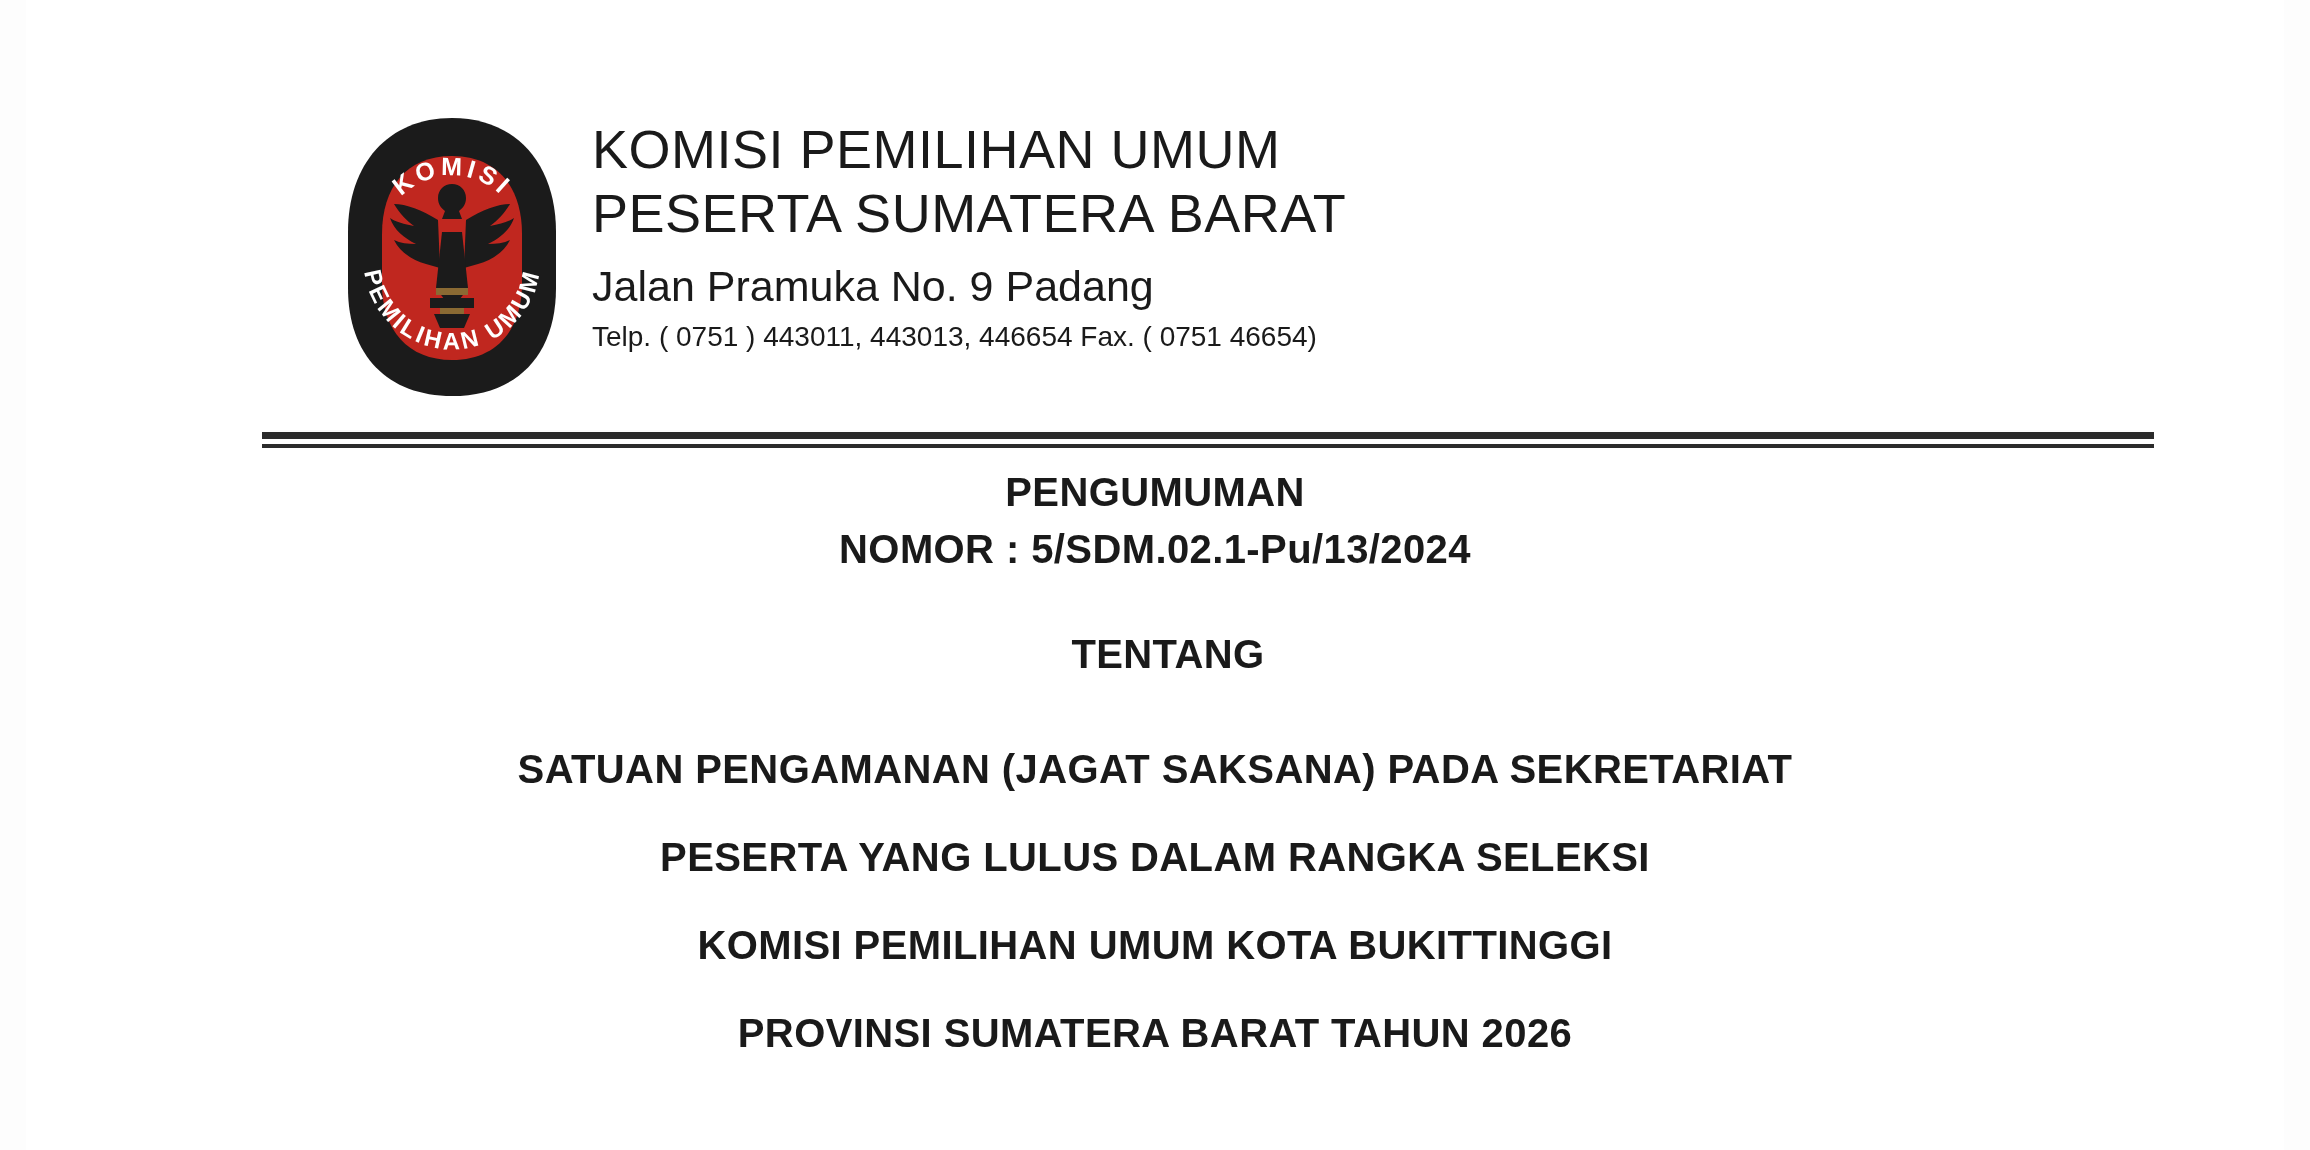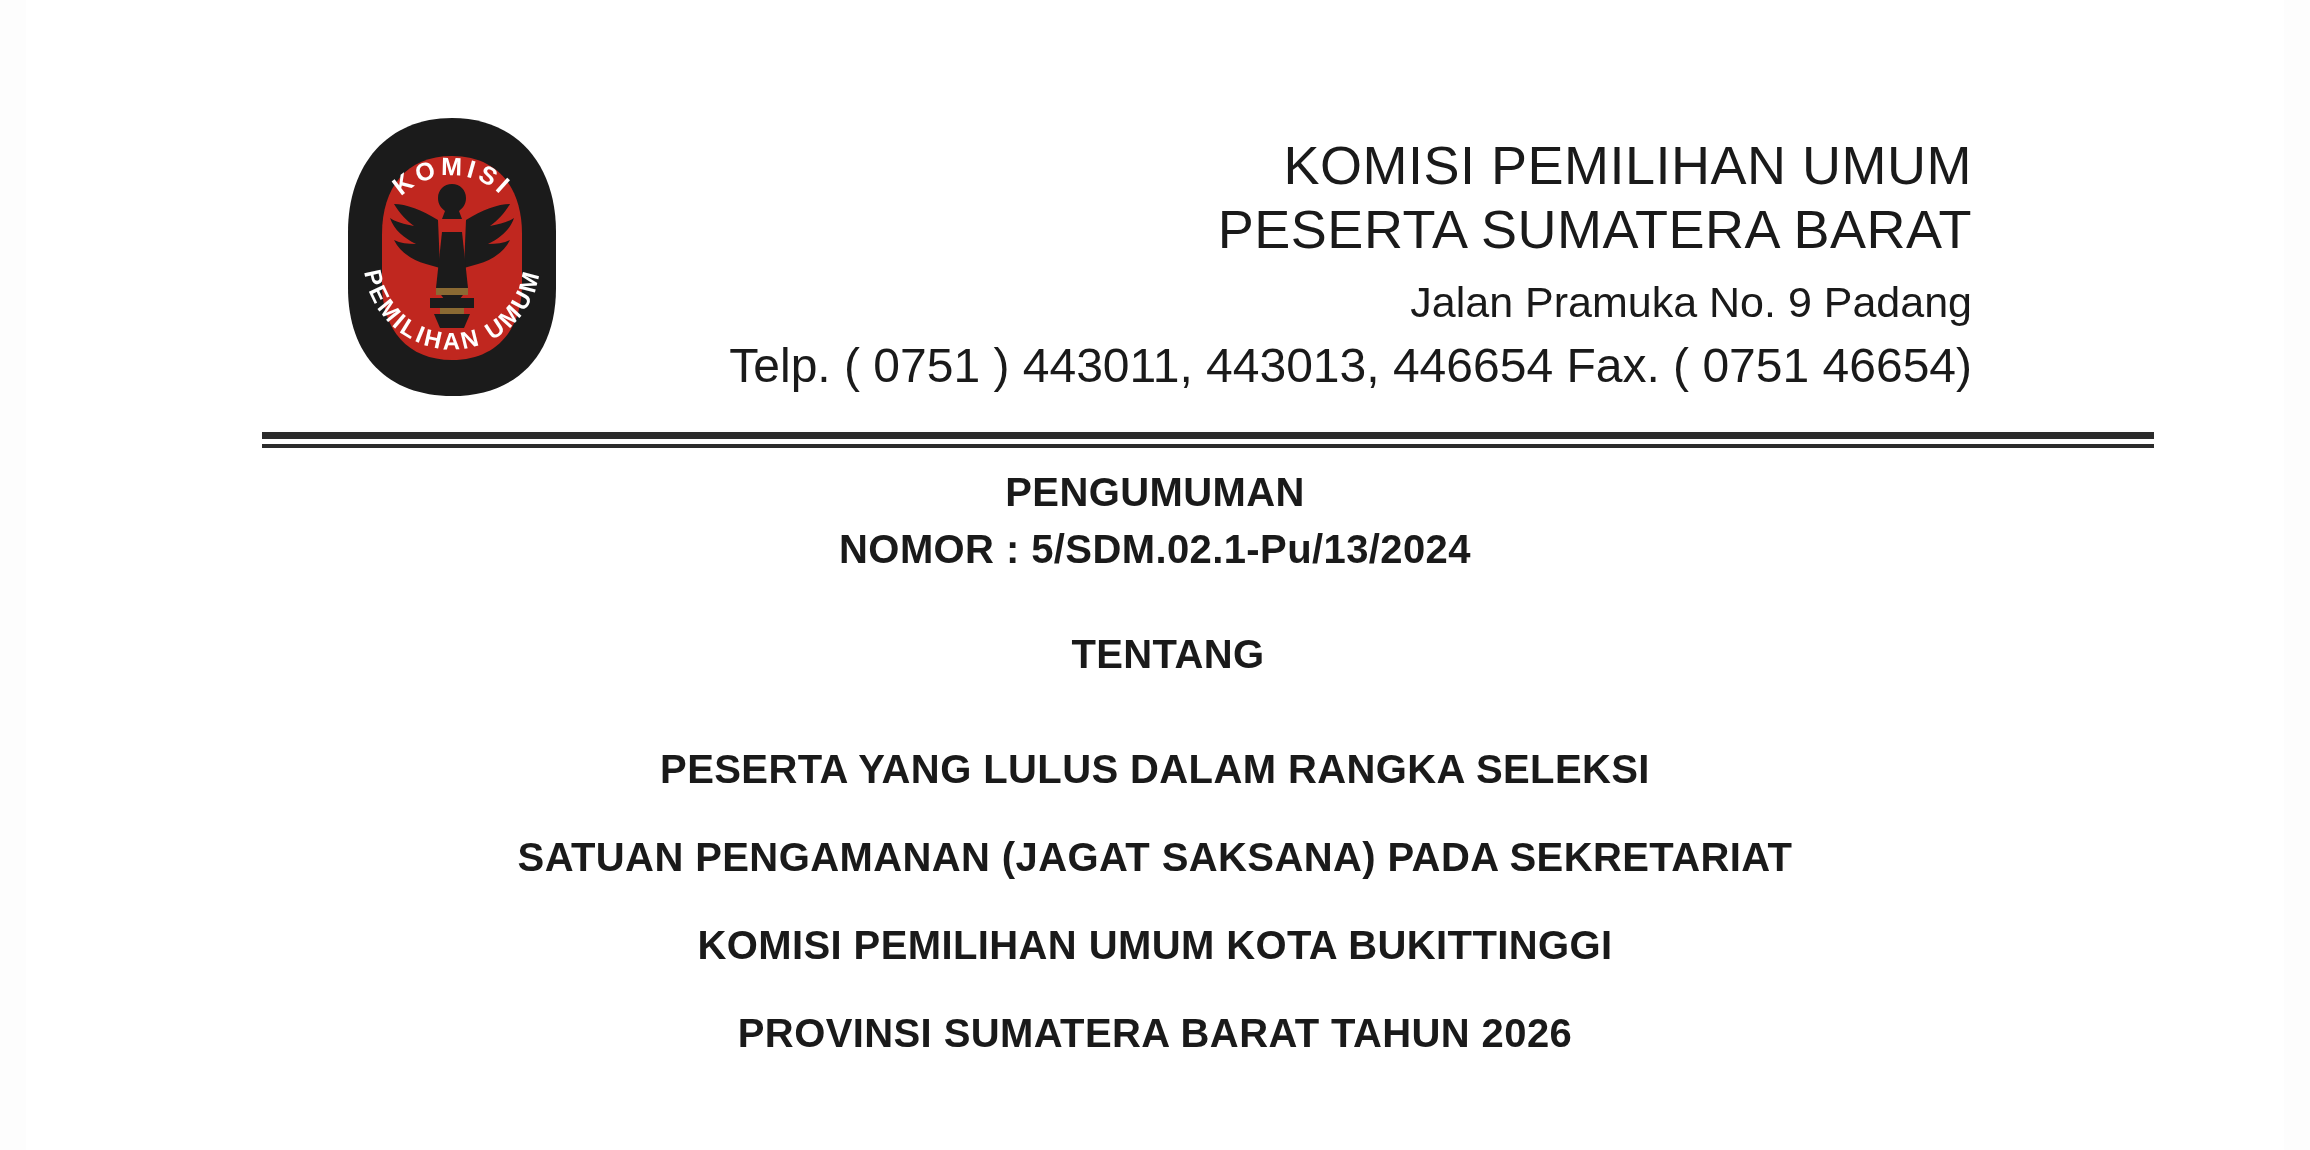--- a/index.html
+++ b/index.html
@@ -36,41 +36,40 @@
 
   .kpu-logo {
     width: 252px;
     height: 290px;
     display: block;
   }
 
   .headtext {
     flex: 0 0 auto;
     margin-left: 10px;
-    text-align: right;
+    text-align: left;
     width: 1380px;
-    margin-top: 16px;
   }
 
   .org-line1, .org-line2 {
     font-size: 54px;
     letter-spacing: 0.5px;
     line-height: 1.18;
     white-space: nowrap;
   }
   .org-line1 { margin-top: 6px; }
 
   .addr {
     font-size: 43px;
     line-height: 1.35;
     margin-top: 12px;
     white-space: nowrap;
   }
   .phone {
-    font-size: 48px;
+    font-size: 28px;
     line-height: 1.3;
     margin-top: 4px;
     white-space: nowrap;
   }
 
   
   .rules {
     position: absolute;
     left: 262px;
     right: 156px;
@@ -176,18 +175,18 @@
     <div class="rule-thin"></div>
   </div>
 </div>
 
 <div class="doc-body">
   <div class="b-line pengumuman">PENGUMUMAN</div>
   <div class="b-line nomor">NOMOR : 5/SDM.02.1-Pu/13/2024</div>
   <div class="b-line tentang">TENTANG</div>
 
   <div class="subject">
+    <div class="b-line">SATUAN PENGAMANAN (JAGAT SAKSANA) PADA SEKRETARIAT</div>
     <div class="b-line">PESERTA YANG LULUS DALAM RANGKA SELEKSI</div>
-    <div class="b-line">SATUAN PENGAMANAN (JAGAT SAKSANA) PADA SEKRETARIAT</div>
     <div class="b-line">KOMISI PEMILIHAN UMUM KOTA BUKITTINGGI</div>
     <div class="b-line">PROVINSI SUMATERA BARAT TAHUN 2026</div>
   </div>
 </div>
 
 </body></html>

